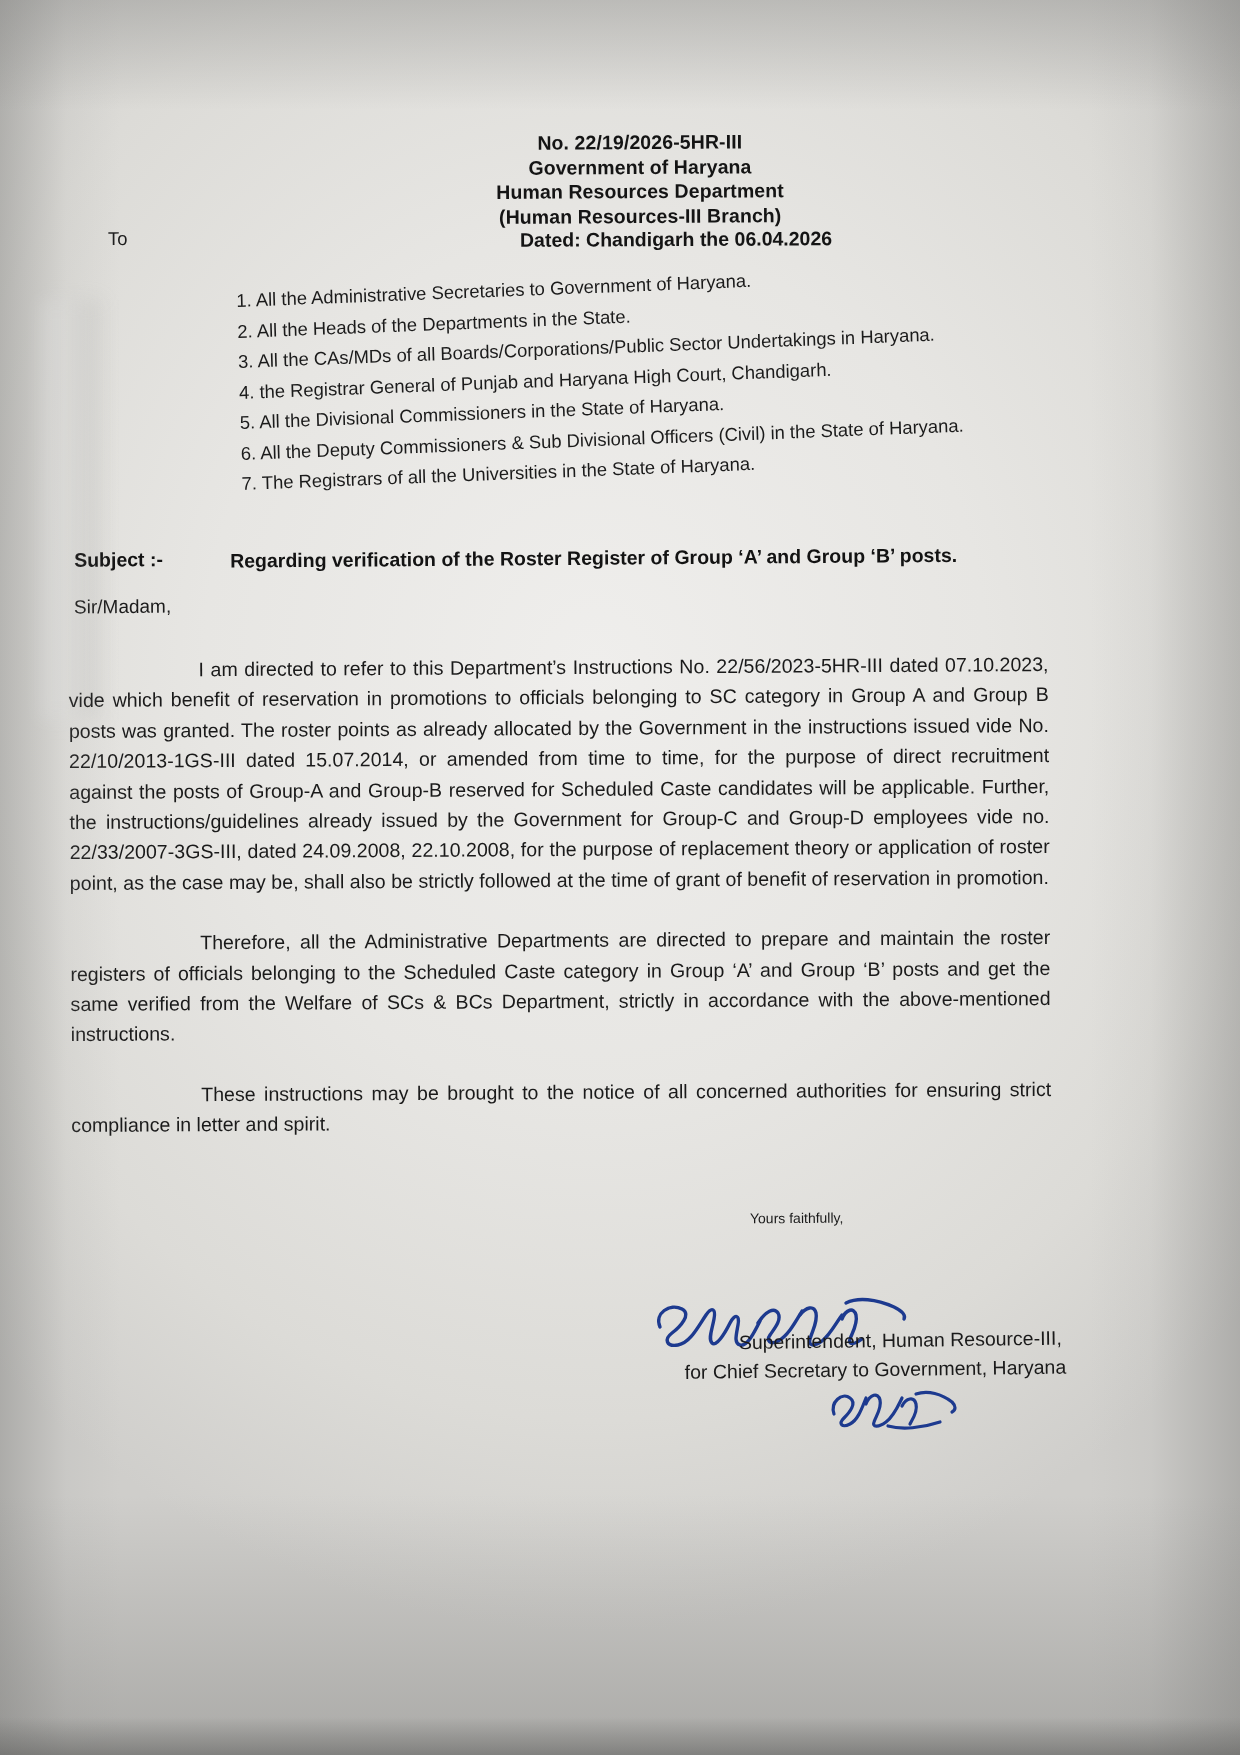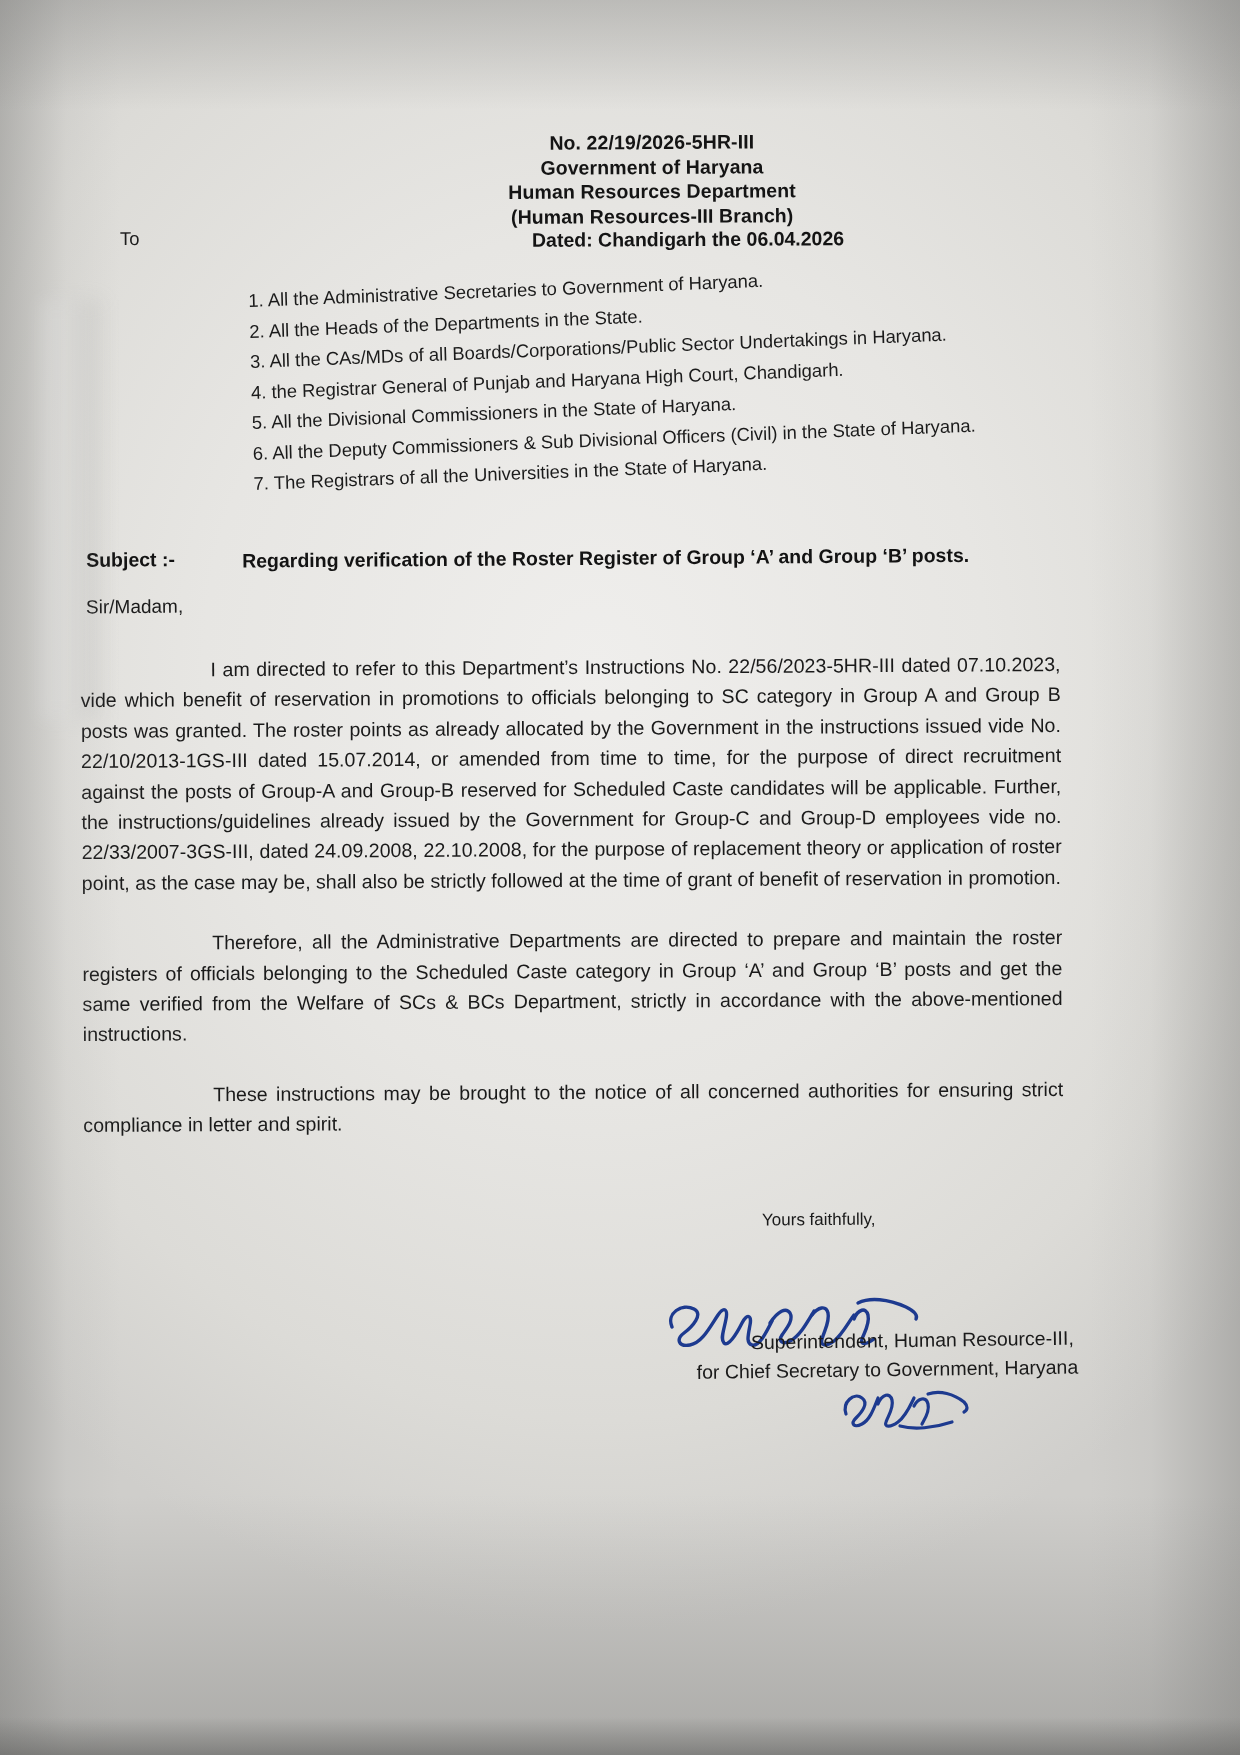--- a/index.html
+++ b/index.html
@@ -45,21 +45,21 @@
   }
   #paper-fold {
     position: absolute; left: 40px; top: 300px; width: 60px; height: 420px;
     background: linear-gradient(to right, rgba(255,255,255,.35), rgba(150,150,148,.18));
     filter: blur(9px);
     pointer-events: none;
   }
 
   #doc-content {
     position: absolute;
-    left: 12px; top: 0;
+    left: 0; top: 0;
     width: 1144px; height: 1755px;
     color: #1b1b1b;
   }
 
   
   .letterhead {
     position: absolute;
     left: 330px; top: 130px;
     width: 620px;
     text-align: center;
@@ -152,21 +152,21 @@
     text-justify: inter-word;
   }
   #body-block p .indent { display: inline-block; width: 130px; }
   #body-block p.para-2 .indent { width: 130px; }
   #body-block p.para-3 .indent { width: 130px; }
 
   
   .closing {
     position: absolute;
     left: 750px; top: 1210px;
-    font-size: 17px;
+    font-size: 14px;
     color: #1a1a1a;
     transform: rotate(-0.4deg);
     white-space: nowrap;
   }
 
   #signature-block {
     position: absolute;
     left: 560px; top: 1330px;
     width: 520px;
     transform: rotate(-0.8deg);

